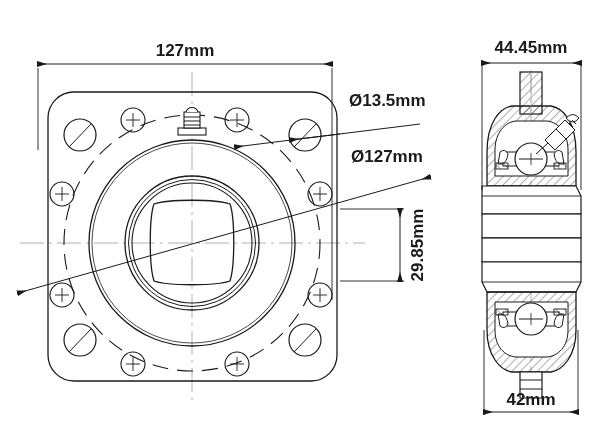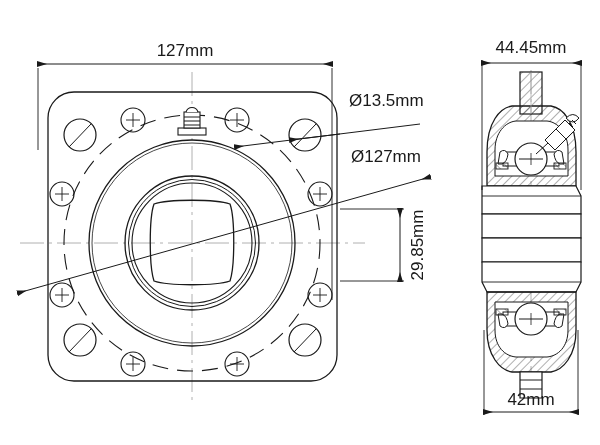--- a/index.html
+++ b/index.html
@@ -1,18 +1,18 @@
 <!DOCTYPE html>
 <html><head>
 <meta charset="utf-8">
 <style>
   html,body{margin:0;padding:0;background:#ffffff;}
   body{width:600px;height:445px;overflow:hidden;
        font-family:"Liberation Sans","DejaVu Sans",sans-serif;}
-  #root{position:relative;width:600px;height:445px;background:#fff;}
+  #root{position:relative;width:600px;height:445px;background:#fff;font-weight:bold;}
   svg{display:block;}
   .dimtext{font-family:"Liberation Sans","DejaVu Sans",sans-serif;
            font-size:17px;fill:#1a1a1a;}
   .dimtext-v{font-family:"Liberation Sans","DejaVu Sans",sans-serif;
            font-size:17px;fill:#1a1a1a;}
 </style>
 </head>
 <body>
 
 <div id="root">

